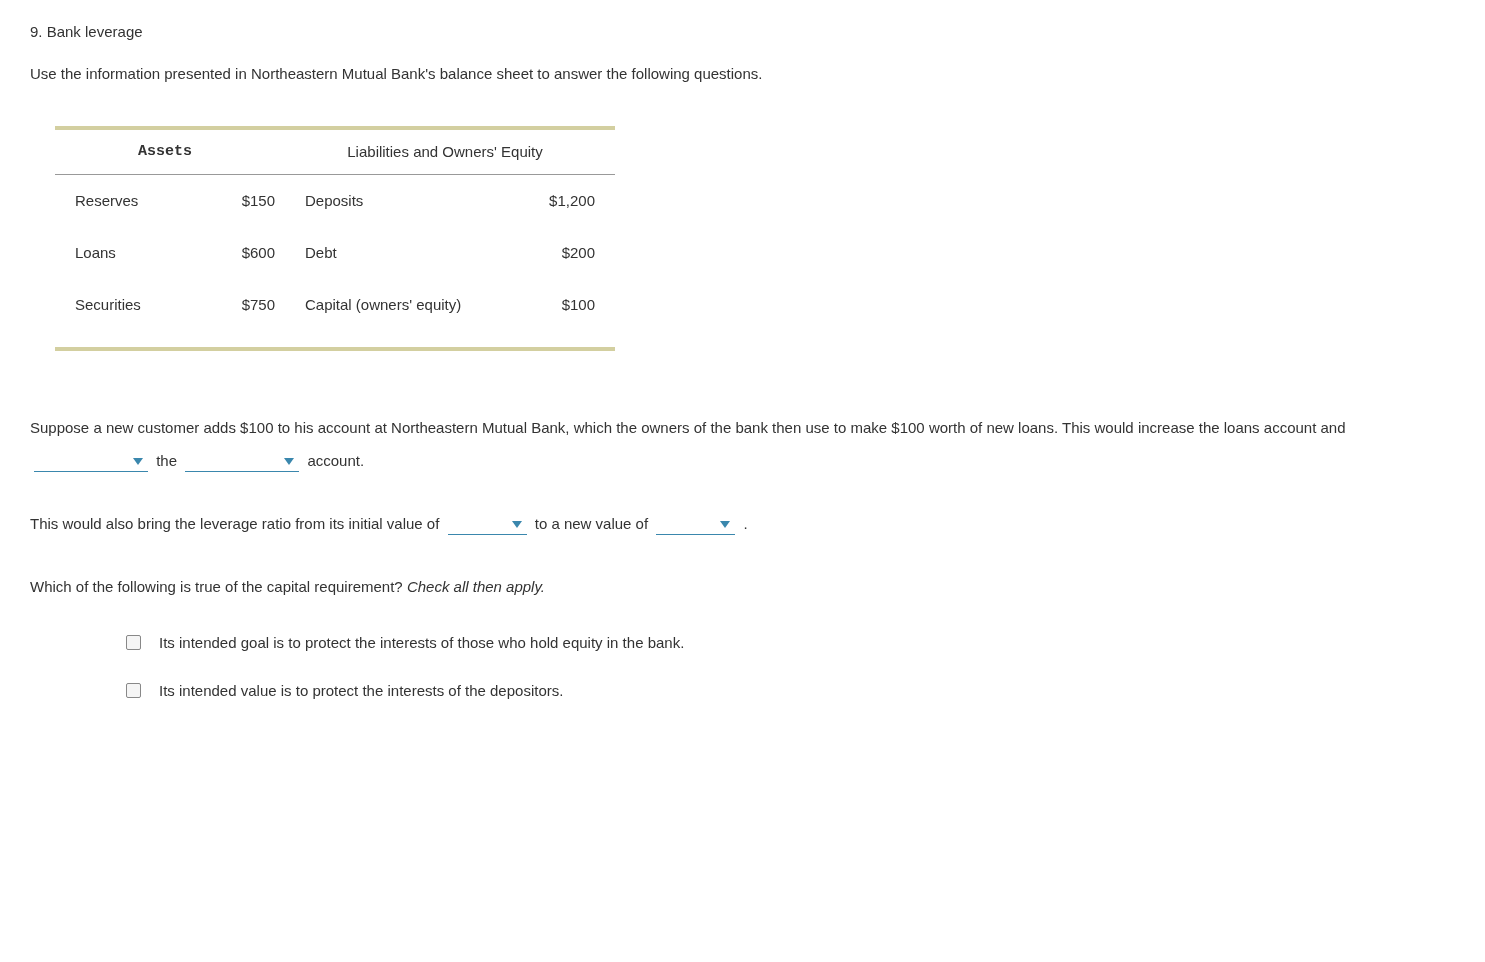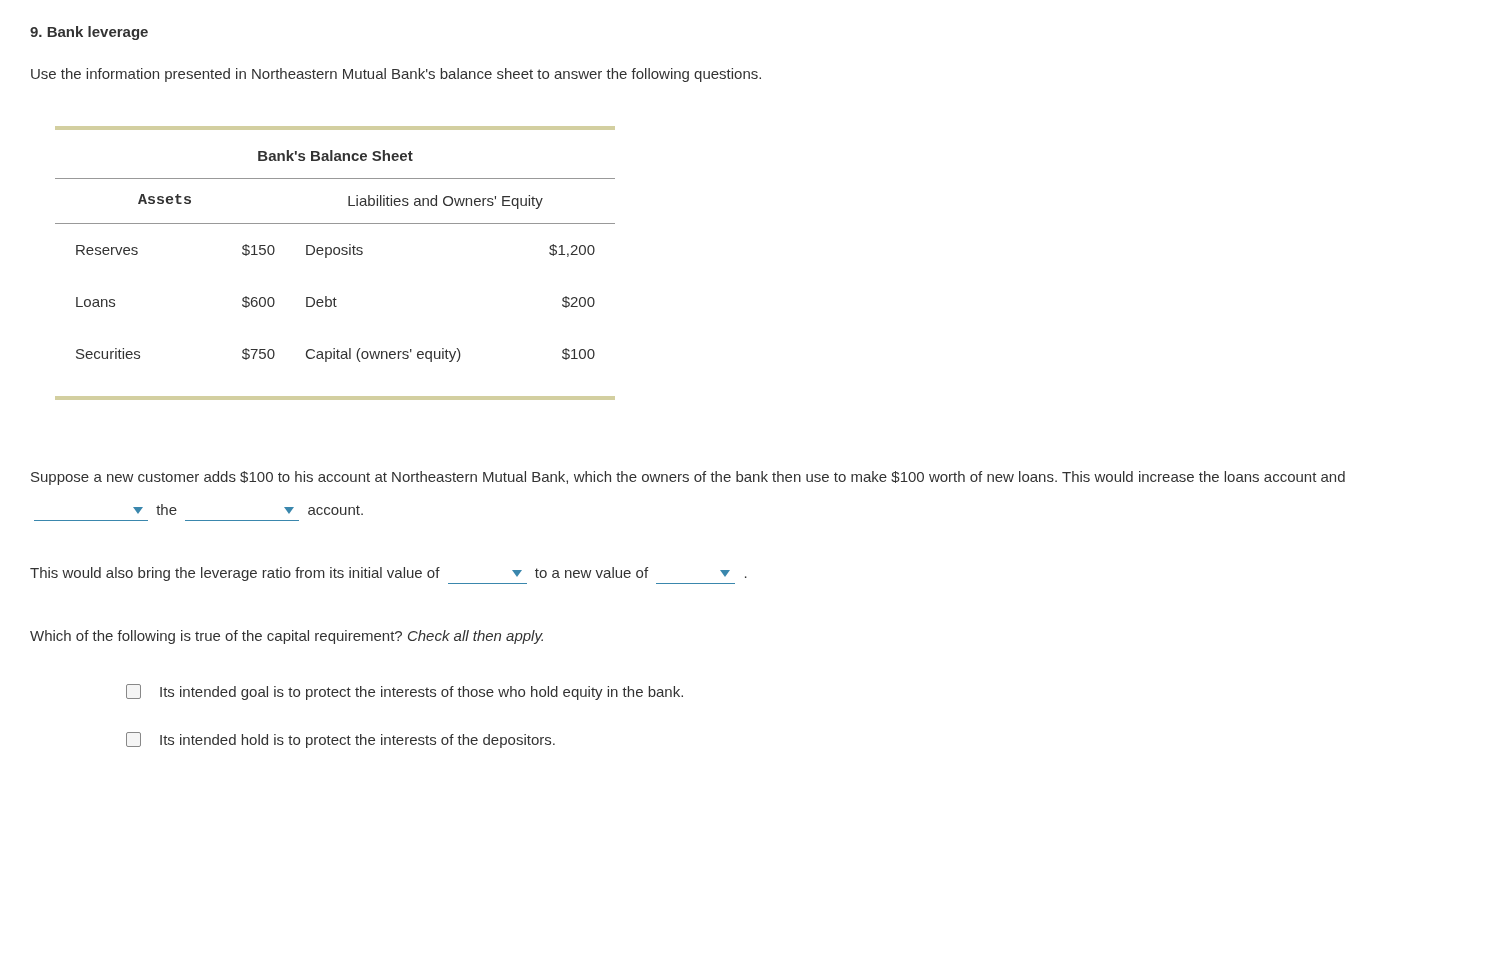--- a/index.html
+++ b/index.html
@@ -5,21 +5,21 @@
   body {
     font-family: Verdana, Geneva, sans-serif;
     font-size: 15px;
     color: #333333;
     margin: 0;
     padding: 20px 30px;
     line-height: 1.6;
     background: #ffffff;
   }
   .section-title {
-    font-weight: bold;
+    font-weight: normal;
     font-size: 15px;
     margin-bottom: 18px;
   }
   .intro-text {
     margin-bottom: 40px;
   }
   .balance-sheet-wrapper {
     margin: 20px 0 60px 25px;
     width: 560px;
   }
@@ -127,21 +127,20 @@
 </style>
 </head>
 <body>
 
 <div class="section-title">9. Bank leverage</div>
 
 <div class="intro-text">Use the information presented in Northeastern Mutual Bank's balance sheet to answer the following questions.</div>
 
 <div class="balance-sheet-wrapper">
   <div class="bs-outer-top"></div>
-  <div class="bs-title">Bank's Balance Sheet</div>
   <div class="bs-header-row">
     <div class="bs-header-assets">Assets</div>
     <div class="bs-header-liab">Liabilities and Owners' Equity</div>
   </div>
 
   <div class="bs-body-row">
     <div class="bs-col-asset-label">Reserves</div>
     <div class="bs-col-asset-val">$150</div>
     <div class="bs-col-liab-label">Deposits</div>
     <div class="bs-col-liab-val">$1,200</div>
@@ -198,15 +197,15 @@
   <span>Which of the following is true of the capital requirement? </span><em>Check all then apply.</em>
 </div>
 
 <div class="checkbox-list">
   <div class="checkbox-row">
     <div class="checkbox-box"></div>
     <div>Its intended goal is to protect the interests of those who hold equity in the bank.</div>
   </div>
   <div class="checkbox-row">
     <div class="checkbox-box"></div>
-    <div>Its intended hold is to protect the interests of the depositors.</div>
+    <div>Its intended value is to protect the interests of the depositors.</div>
   </div>
 </div>
 
 </body></html>

